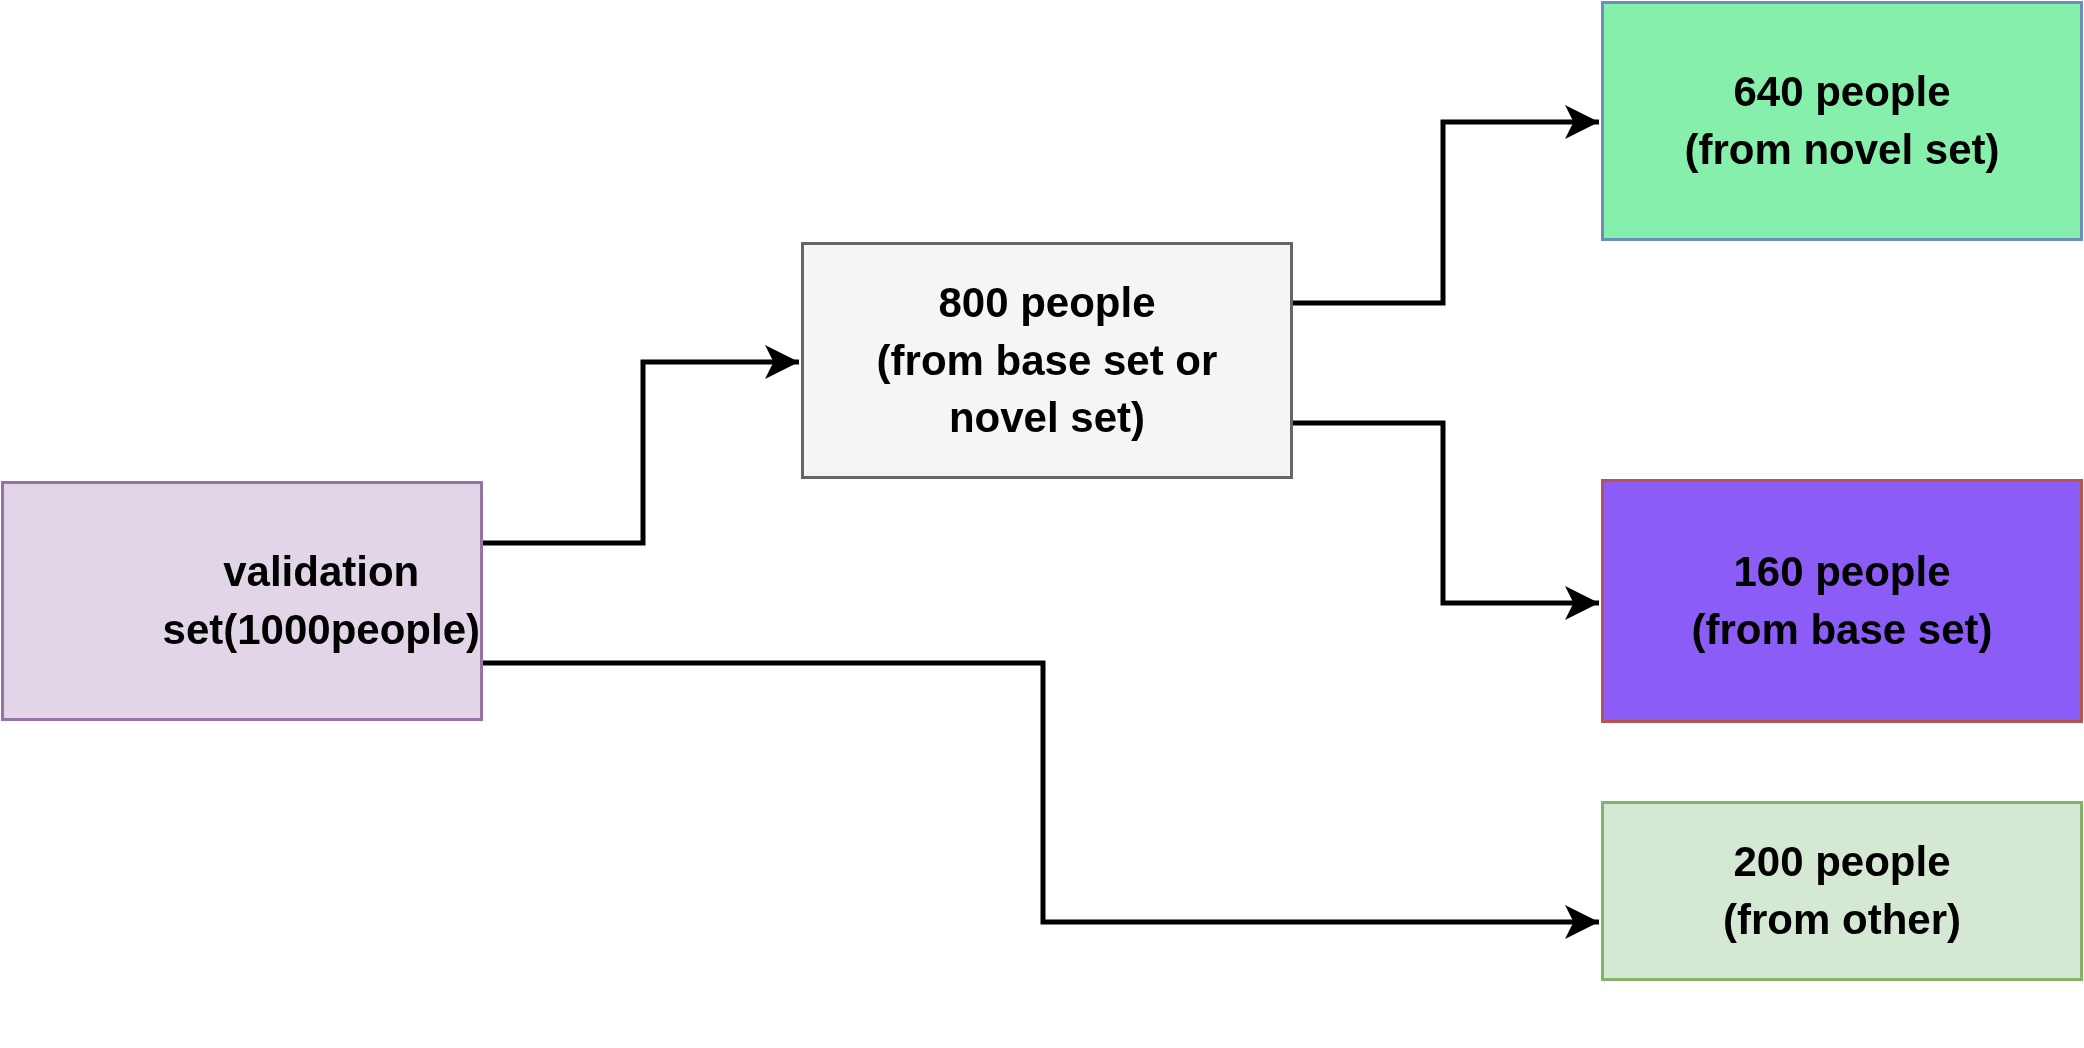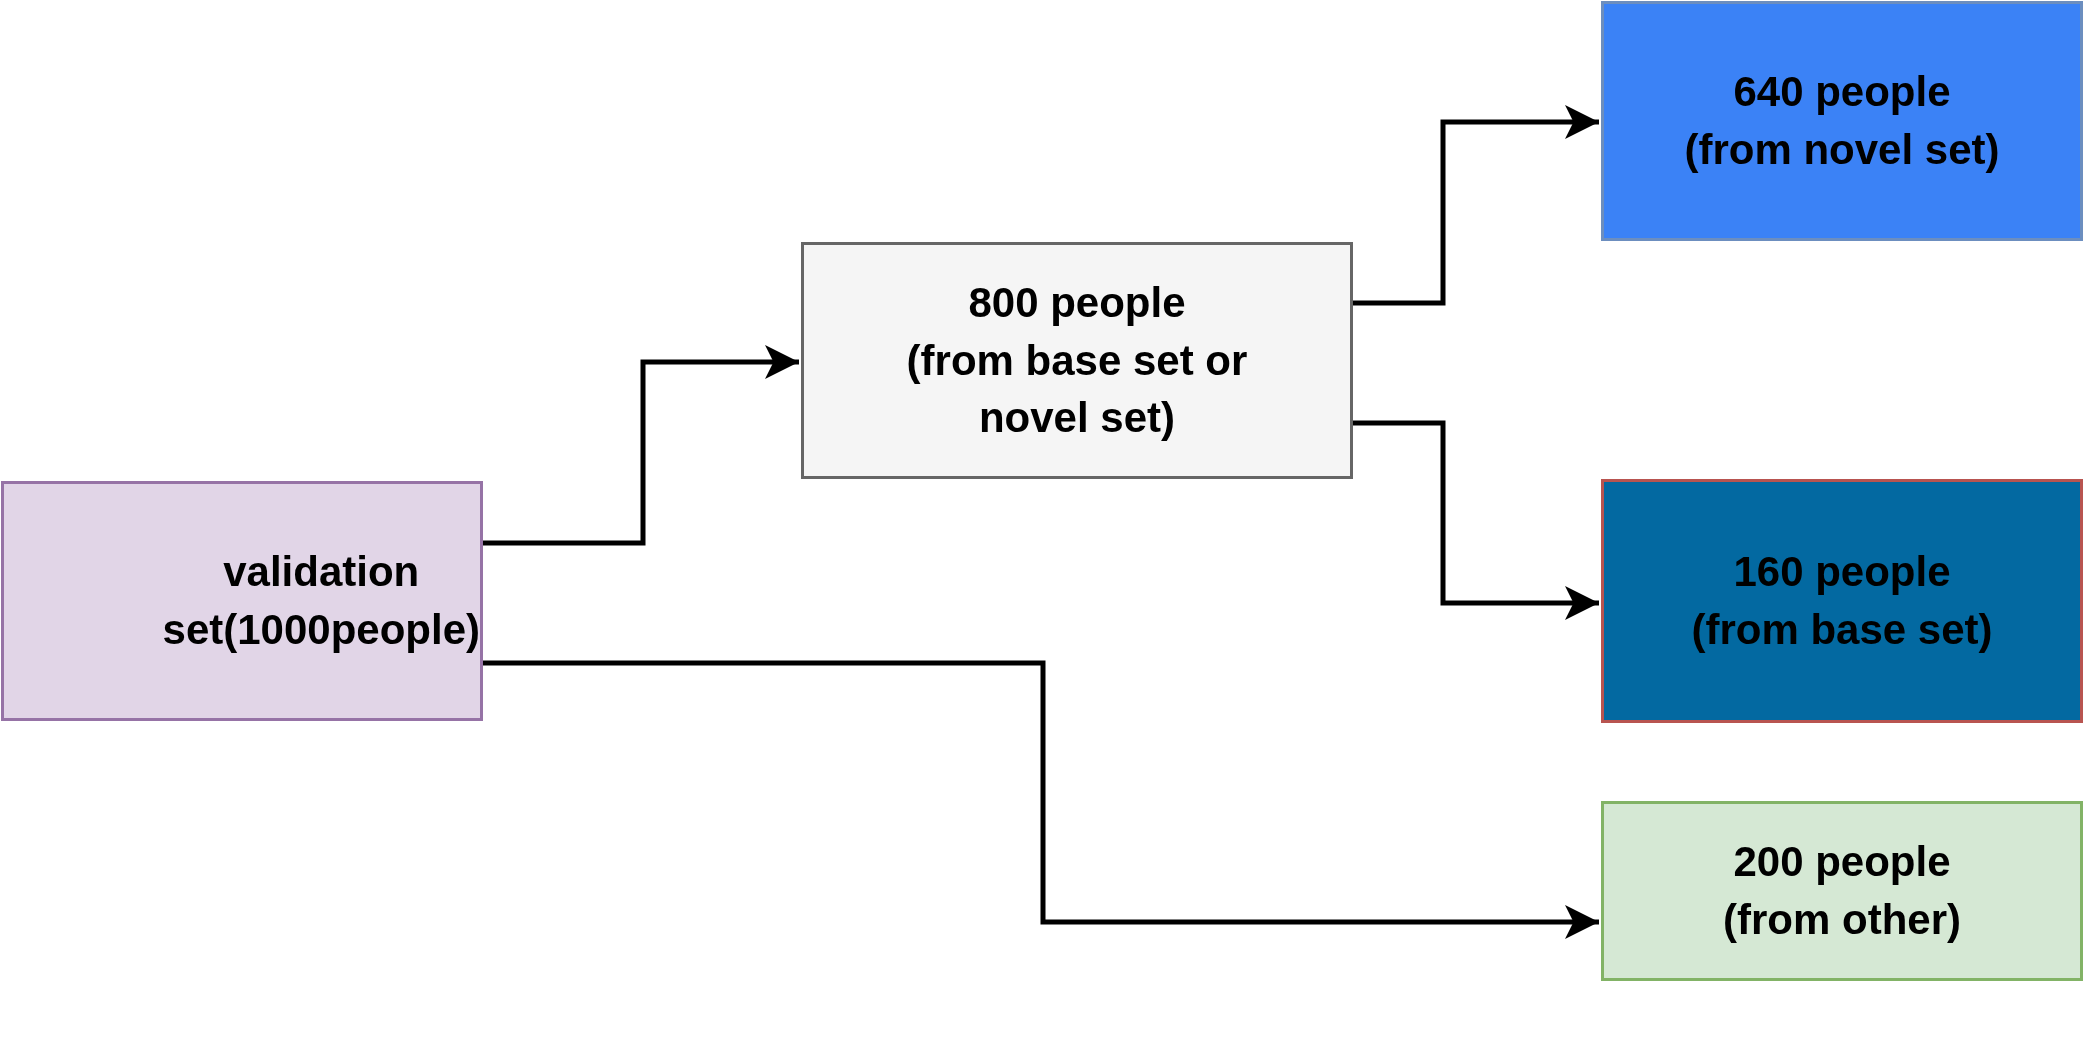--- a/index.html
+++ b/index.html
@@ -36,21 +36,21 @@
     align-items: center;
     justify-content: center;
     text-align: center;
     font-weight: bold;
     font-size: 42px;
     line-height: 1.38;
     color: #000000;
     white-space: pre-line;
   }
   .node-validation { left: 1px;    top: 481px; width: 482px; height: 240px; justify-content: flex-end; }
-  .node-split800   { left: 801px;  top: 242px; width: 552px; height: 237px; }
+  .node-split800   { left: 801px;  top: 242px; width: 492px; height: 237px; }
   .node-novel640   { left: 1601px; top: 1px;   width: 482px; height: 240px; }
   .node-base160    { left: 1601px; top: 479px; width: 482px; height: 244px; }
   .node-other200   { left: 1601px; top: 801px; width: 482px; height: 180px; }
 </style>
 </head>
 <body>
 
 <div class="canvas">
 
   <svg class="edges-layer" viewBox="0 0 2084 1048" xmlns="http://www.w3.org/2000/svg">
@@ -71,26 +71,26 @@
     <span>validation
 set(1000people)</span>
   </div>
 
   <div class="node node-split800" style="background-color: rgb(245, 245, 245); border-color: rgb(102, 102, 102);">
     <span>800 people
 (from base set or
 novel set)</span>
   </div>
 
-  <div class="node node-novel640" style="background-color: #3b82f6; border-color: rgb(108, 142, 191);">
+  <div class="node node-novel640" style="background-color: #86efac; border-color: rgb(108, 142, 191);">
     <span>640 people
 (from novel set)</span>
   </div>
 
-  <div class="node node-base160" style="background-color: #0369a1; border-color: rgb(184, 84, 80);">
+  <div class="node node-base160" style="background-color: #8b5cf6; border-color: rgb(184, 84, 80);">
     <span>160 people
 (from base set)</span>
   </div>
 
   <div class="node node-other200" style="background-color: rgb(213, 232, 212); border-color: rgb(130, 179, 102);">
     <span>200 people
 (from other)</span>
   </div>
 
 </div>

